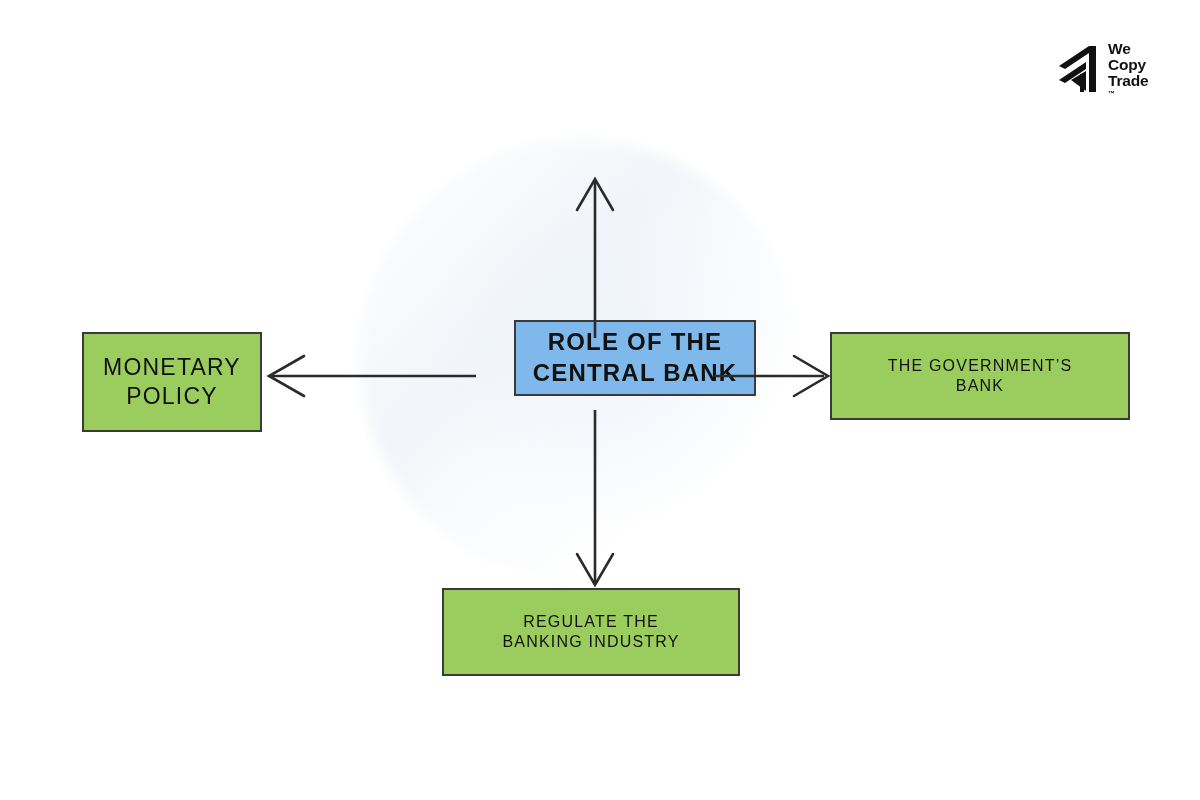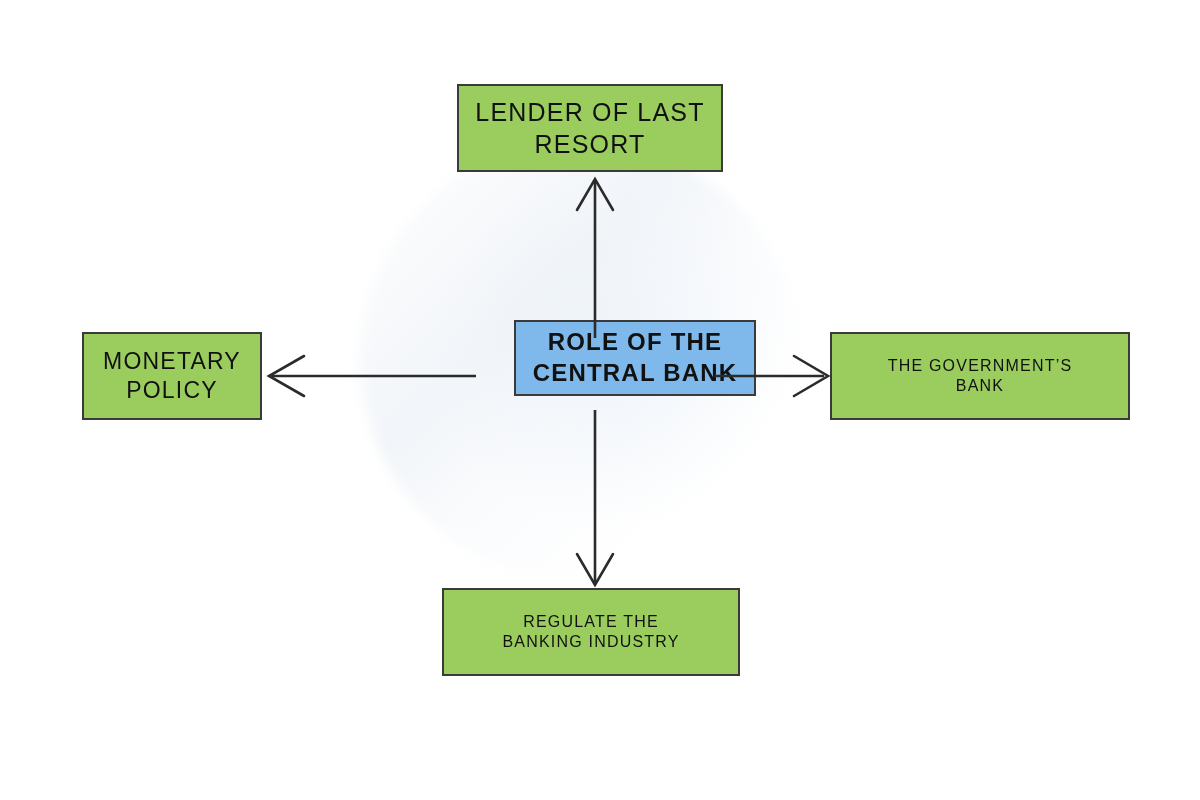--- a/index.html
+++ b/index.html
@@ -53,21 +53,21 @@
     letter-spacing: 1.2px;
     line-height: 1.28;
     padding: 4px 8px;
   }
   .node.green { background: #9ACD5E; }
   .node.blue  { background: #7FB8EA; font-weight: 700; }
 
   .node-label { display: block; white-space: pre-line; }
 
   #node-top    { left: 457px; top: 84px;  width: 266px; height: 88px;  font-size: 25px; }
-  #node-left   { left: 82px;  top: 332px; width: 180px; height: 88px;  font-size: 23px; }
+  #node-left   { left: 82px;  top: 332px; width: 180px; height: 100px;  font-size: 23px; }
   #node-center { left: 470px; top: 320px; width: 242px; height: 76px;  font-size: 24px; margin-left: 44px; }
   #node-right  { left: 830px; top: 332px; width: 300px; height: 88px;  font-size: 16px; }
   #node-bottom { left: 442px; top: 588px; width: 298px; height: 88px;  font-size: 16px; }
 
   
   .arrow { position: absolute; pointer-events: none; }
   #arrow-up     { left: 555px; top: 170px; width: 80px; height: 170px; }
   #arrow-down   { left: 555px; top: 408px; width: 80px; height: 186px; }
   #arrow-left   { left: 262px; top: 348px; width: 216px; height: 56px; }
   #arrow-right  { left: 712px; top: 348px; width: 122px; height: 56px; }
@@ -98,24 +98,20 @@
   .tm { font-size: 7px; vertical-align: super; font-weight: 700; letter-spacing: 0; }
 </style>
 </head>
 <body>
 
 <div id="canvas">
 
   <div class="watermark"></div>
   <div class="watermark2"></div>
 
-  <div class="node green" id="node-top">
-    <span class="node-label">LENDER OF LAST
-RESORT</span>
-  </div>
 
   <div class="node green" id="node-left">
     <span class="node-label">MONETARY
 POLICY</span>
   </div>
 
   <div class="node blue" id="node-center">
     <span class="node-label">ROLE OF THE
 CENTRAL BANK</span>
   </div>
@@ -143,14 +139,36 @@
   <svg class="arrow" id="arrow-left" viewBox="0 0 216 56">
     <line x1="214" y1="28" x2="10" y2="28" stroke="#2b2b2b" stroke-width="2.6"></line>
     <polyline points="42,8 7,28 42,48" fill="none" stroke="#2b2b2b" stroke-width="2.6" stroke-linecap="round" stroke-linejoin="miter"></polyline>
   </svg>
 
   <svg class="arrow" id="arrow-right" viewBox="0 0 122 56">
     <line x1="2" y1="28" x2="112" y2="28" stroke="#2b2b2b" stroke-width="2.6"></line>
     <polyline points="82,8 116,28 82,48" fill="none" stroke="#2b2b2b" stroke-width="2.6" stroke-linecap="round" stroke-linejoin="miter"></polyline>
   </svg>
 
+  <div id="logo">
+    <svg id="logo-mark" viewBox="0 0 46 50">
+
+      <polygon points="4,22 34,2 34,9 10,25" fill="#111111"></polygon>
+
+      <polygon points="34,2 41,2 41,48 34,48" fill="#111111"></polygon>
+
+      <polygon points="4,36 31,18 31,25 10,39" fill="#111111"></polygon>
+
+      <polygon points="16,36 31,27 31,47" fill="#111111"></polygon>
+
+      <polygon points="25,30 29,30 29,48 25,48" fill="#111111"></polygon>
+    </svg>
+    <div id="logo-text">
+      <span>We</span>
+      <span>Copy</span>
+      <span>
+          <span>Trade</span>
+          <span class="tm">™</span>
+        </span>
+    </div>
+  </div>
 
 </div>
 
 </body></html>

